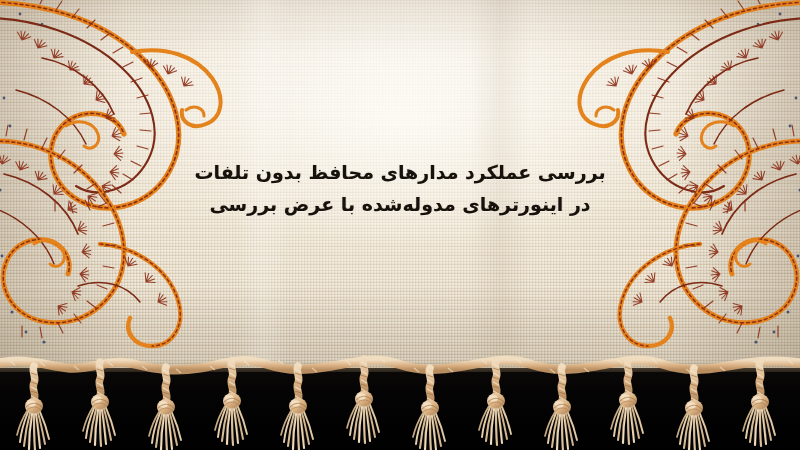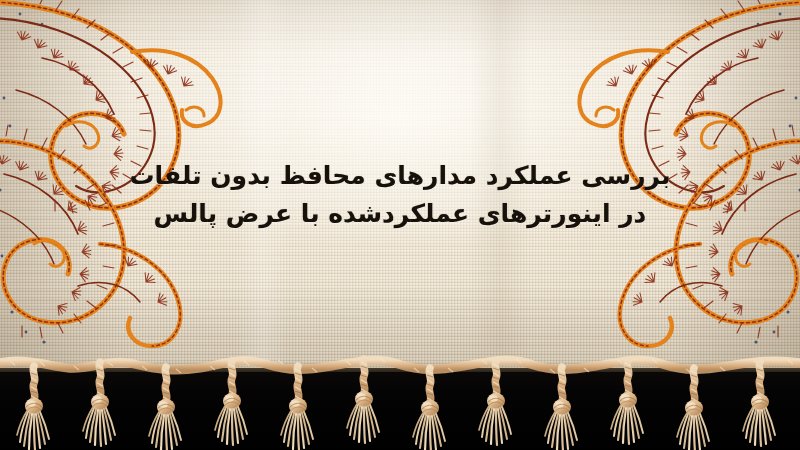--- a/index.html
+++ b/index.html
@@ -45,21 +45,21 @@
   
   .title-block{
     position:absolute;left:0;right:0;top:163px;
     text-align:center;
     line-height:1.0;
     pointer-events:none;
   }
   .title-line{
     display:block;
     color:#17110c;
-    font-size:25px;
+    font-size:19px;
     font-weight:700;
     letter-spacing:0px;
     text-shadow:0 1px 0 rgba(255,252,243,.55), 0 0 1px rgba(40,28,16,.35);
     direction:rtl;
     unicode-bidi:isolate;
     white-space:nowrap;
   }
   .title-line + .title-line{margin-top:13px;}
 
   
@@ -431,21 +431,21 @@
         </g>
         <g stroke="#2b3a66" stroke-width="1.1" fill="none" opacity=".62">
           <path d="M2,60 l7,5 M0,96 l8,4 M4,132 l8,3 M0,204 l8,5 M2,272 l8,4 M8,322 l8,4"></path>
         </g>
       </g>
     </svg>
   </div>
 
   <div class="title-block">
     <span class="title-line">بررسی عملکرد مدارهای محافظ بدون تلفات</span>
-    <span class="title-line">در اینورترهای عملکرد‌شده با عرض پالس</span>
+    <span class="title-line">در اینورترهای مدوله‌شده با عرض بررسی</span>
   </div>
 
   <div class="black-band"></div>
   <div class="band-edge"></div>
 
   <svg class="fringe" viewBox="0 0 800 108" preserveAspectRatio="none" aria-hidden="true">
     <defs>
       <linearGradient id="cordG" x1="0" y1="0" x2="0" y2="1">
         <stop offset="0%" stop-color="#f0dcbe"></stop>
         <stop offset="55%" stop-color="#d9b083"></stop>

